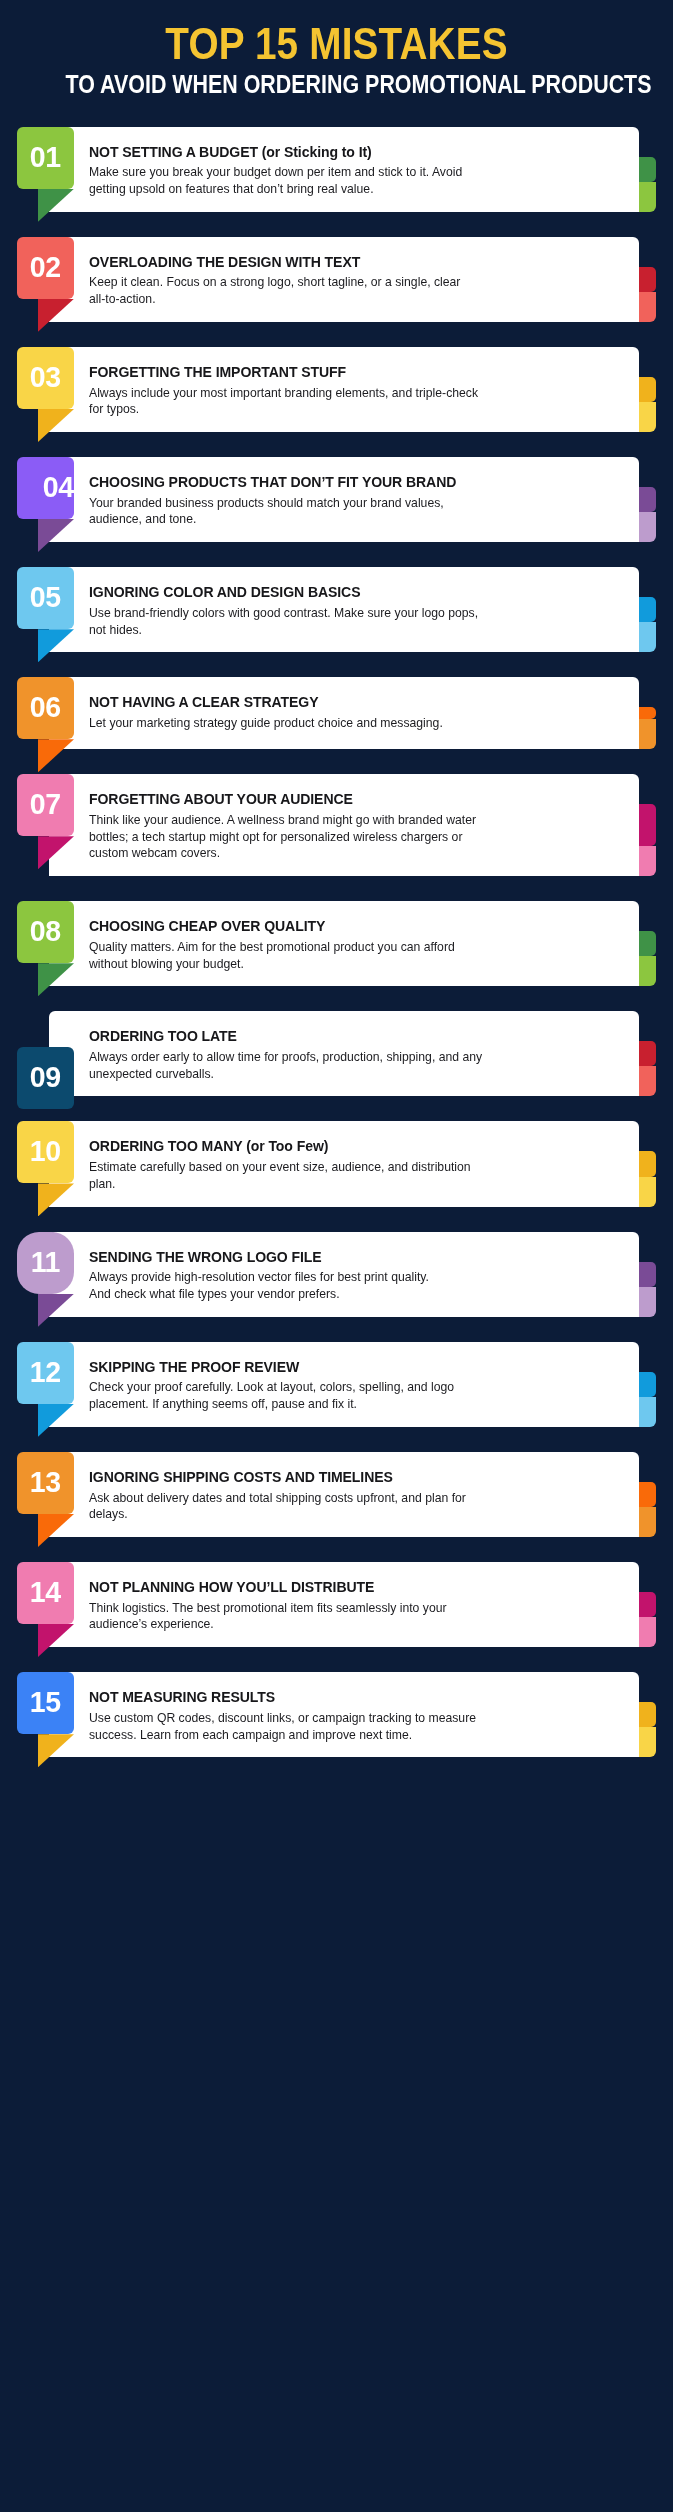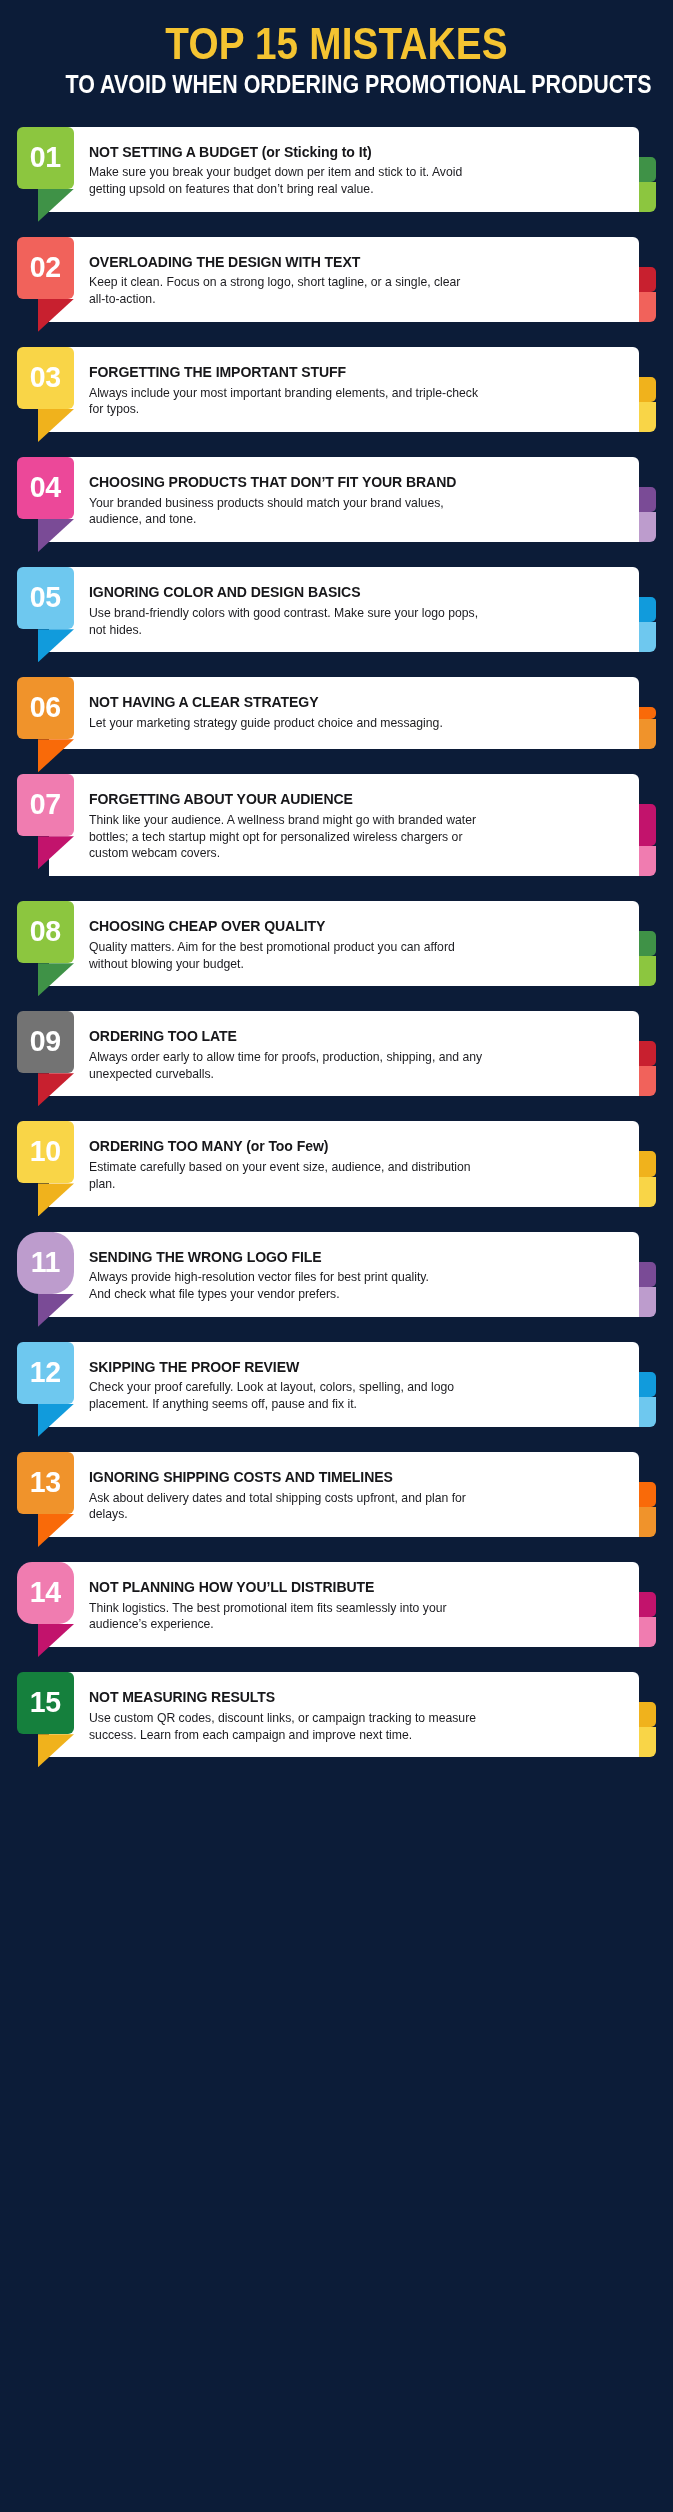--- a/index.html
+++ b/index.html
@@ -212,21 +212,21 @@
       <div class="tab-strip" style="background: rgb(189, 156, 205);"></div>
       <div class="tab-notch" style="background: rgb(122, 75, 150);"></div>
       <div class="right-edge" style="background: rgb(122, 75, 150);"></div>
       <div class="bottom-bar" style="background: rgb(189, 156, 205);"></div>
       <div class="panel">
         <div class="panel-title">CHOOSING PRODUCTS THAT DON’T FIT YOUR BRAND</div>
         <div class="panel-body">Your branded business products should match your brand values,
 audience, and tone.</div>
       </div>
       <div class="badge-fold" style="background: rgb(122, 75, 150);"></div>
-      <div class="badge" style="background: #ec4899;">
+      <div class="badge" style="background: #8b5cf6; justify-content: flex-end;">
         <span class="badge-num">04</span>
       </div>
     </div>
     <div class="card">
       <div class="tab-strip" style="background: rgb(110, 200, 239);"></div>
       <div class="tab-notch" style="background: rgb(17, 155, 220);"></div>
       <div class="right-edge" style="background: rgb(17, 155, 220);"></div>
       <div class="bottom-bar" style="background: rgb(110, 200, 239);"></div>
       <div class="panel">
         <div class="panel-title">IGNORING COLOR AND DESIGN BASICS</div>
@@ -287,21 +287,21 @@
       <div class="tab-strip" style="background: rgb(241, 98, 91);"></div>
       <div class="tab-notch" style="background: rgb(200, 32, 47);"></div>
       <div class="right-edge" style="background: rgb(200, 32, 47);"></div>
       <div class="bottom-bar" style="background: rgb(241, 98, 91);"></div>
       <div class="panel">
         <div class="panel-title">ORDERING TOO LATE</div>
         <div class="panel-body">Always order early to allow time for proofs, production, shipping, and any
 unexpected curveballs.</div>
       </div>
       <div class="badge-fold" style="background: rgb(200, 32, 47);"></div>
-      <div class="badge" style="background: #737373;">
+      <div class="badge" style="background: #0c4a6e; margin-top: 36px;">
         <span class="badge-num">09</span>
       </div>
     </div>
     <div class="card">
       <div class="tab-strip" style="background: rgb(249, 213, 71);"></div>
       <div class="tab-notch" style="background: rgb(240, 178, 28);"></div>
       <div class="right-edge" style="background: rgb(240, 178, 28);"></div>
       <div class="bottom-bar" style="background: rgb(249, 213, 71);"></div>
       <div class="panel">
         <div class="panel-title">ORDERING TOO MANY (or Too Few)</div>
@@ -362,34 +362,34 @@
       <div class="tab-strip" style="background: rgb(240, 124, 176);"></div>
       <div class="tab-notch" style="background: rgb(194, 19, 108);"></div>
       <div class="right-edge" style="background: rgb(194, 19, 108);"></div>
       <div class="bottom-bar" style="background: rgb(240, 124, 176);"></div>
       <div class="panel">
         <div class="panel-title">NOT PLANNING HOW YOU’LL DISTRIBUTE</div>
         <div class="panel-body">Think logistics. The best promotional item fits seamlessly into your
 audience’s experience.</div>
       </div>
       <div class="badge-fold" style="background: rgb(194, 19, 108);"></div>
-      <div class="badge" style="background: rgb(240, 124, 176); border-radius: 15px;">
+      <div class="badge" style="background: rgb(240, 124, 176);">
         <span class="badge-num">14</span>
       </div>
     </div>
     <div class="card">
       <div class="tab-strip" style="background: rgb(249, 213, 71);"></div>
       <div class="tab-notch" style="background: rgb(240, 178, 28);"></div>
       <div class="right-edge" style="background: rgb(240, 178, 28);"></div>
       <div class="bottom-bar" style="background: rgb(249, 213, 71);"></div>
       <div class="panel">
         <div class="panel-title">NOT MEASURING RESULTS</div>
         <div class="panel-body">Use custom QR codes, discount links, or campaign tracking to measure
 success. Learn from each campaign and improve next time.</div>
       </div>
       <div class="badge-fold" style="background: rgb(240, 178, 28);"></div>
-      <div class="badge" style="background: #15803d;">
+      <div class="badge" style="background: #3b82f6;">
         <span class="badge-num">15</span>
       </div>
     </div>
   </div>
 
 <div class="spacer-bottom"></div>
 
 </body></html>

